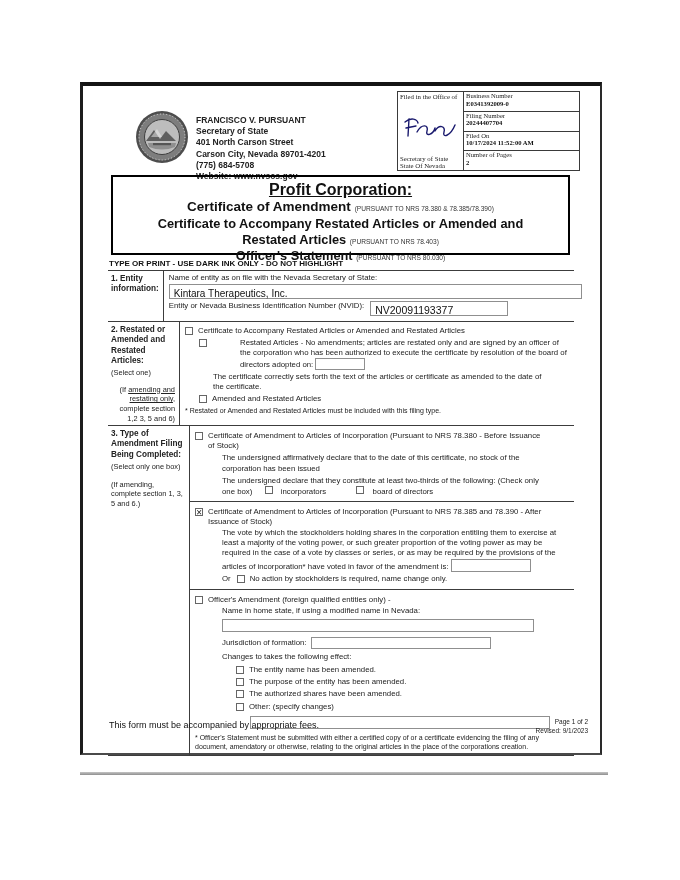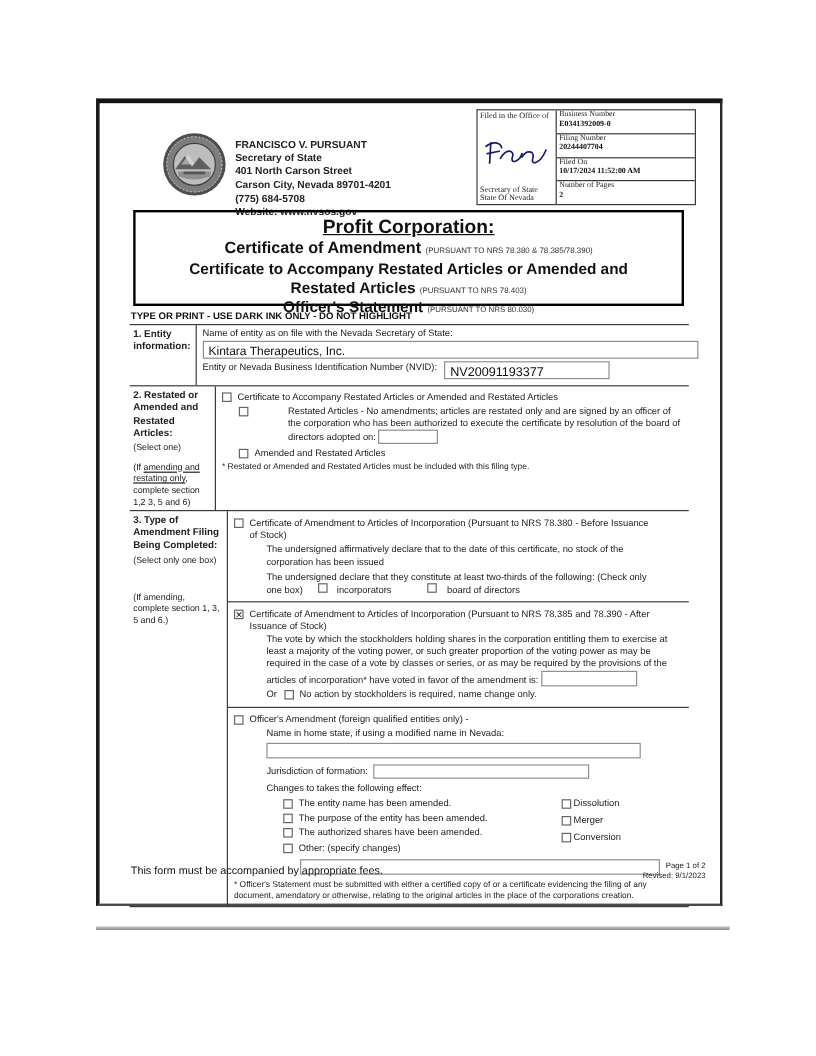--- a/index.html
+++ b/index.html
@@ -169,49 +169,50 @@
           <span>Entity or Nevada Business Identification Number (NVID):</span>
           <span class="blk-ibox val" style="width:138px;height:15px;margin-left:6px;font-size:10.5px;">NV20091193377</span>
         </div>
       </div>
     </div>
 
     <div class="frow" style="min-height:88px;">
       <div class="fl">
         <div class="lbl-b">2. Restated or Amended and Restated Articles:</div>
         <div class="lbl-n">(Select one)</div>
-        <div class="lbl-n" style="margin-top:7px;">
+        <div class="lbl-n" style="margin-top:7px;text-align:right;">
           <span>(If </span><span class="u">amending and restating only</span><span>, complete section 1,2 3, 5 and 6)</span>
         </div>
       </div>
       <div class="fc">
         <div class="cbline">
           <span class="cb"></span>
           <span>Certificate to Accompany Restated Articles or Amended and Restated Articles</span>
         </div>
         <div class="cbline" style="margin-left:14px;gap:28px;">
           <span class="cb"></span>
           <span style="width:330px;">
             <span>Restated Articles - No amendments; articles are restated only and are signed by an officer of the corporation who has been authorized to execute the certificate by resolution of the board of directors adopted on:</span>
             <span class="ibox" style="width:50px;height:12px;"></span>
           </span>
         </div>
+        <div style="margin-left:28px;width:330px;">The certificate correctly sets forth the text of the articles or certificate as amended to the date of the certificate.</div>
         <div class="cbline" style="margin-left:14px;">
           <span class="cb"></span>
           <span>Amended and Restated Articles</span>
         </div>
         <div class="footnote" style="margin-top:2px;">* Restated or Amended and Restated Articles must be included with this filing type.</div>
       </div>
     </div>
 
     <div class="frow">
       <div class="fl">
         <div class="lbl-b">3. Type of Amendment Filing Being Completed:</div>
         <div class="lbl-n">(Select only one box)</div>
-        <div class="lbl-n" style="margin-top:21px;">(If amending, complete section 1, 3, 5 and 6.)</div>
+        <div class="lbl-n" style="margin-top:8px;">(If amending, complete section 1, 3, 5 and 6.)</div>
       </div>
       <div class="fc" style="padding:0;">
 
         <div class="sub" style="min-height:65px;">
           <div class="cbline">
             <span class="cb"></span>
             <span style="width:335px;">Certificate of Amendment to Articles of Incorporation  (Pursuant to NRS 78.380 - Before Issuance of Stock)</span>
           </div>
           <div class="ind" style="width:300px;margin-top:2px;">The undersigned affirmatively declare that to the date of this certificate, no stock of the corporation has been issued</div>
           <div class="ind" style="width:330px;margin-top:2px;">
@@ -263,34 +264,20 @@
               </div>
               <div class="cbline">
                 <span class="cb"></span>
                 <span>The authorized shares have been amended.</span>
               </div>
               <div class="cbline">
                 <span class="cb"></span>
                 <span>Other: (specify changes)</span>
               </div>
             </div>
-            <div class="changes-right">
-              <div class="cbline">
-                <span class="cb" style="margin-right:2px;"></span>
-                <span>Dissolution</span>
-              </div>
-              <div class="cbline" style="margin-top:4px;">
-                <span class="cb" style="margin-right:2px;"></span>
-                <span>Merger</span>
-              </div>
-              <div class="cbline" style="margin-top:4px;">
-                <span class="cb" style="margin-right:2px;"></span>
-                <span>Conversion</span>
-              </div>
-            </div>
           </div>
           <div class="blk-ibox" style="width:300px;height:13px;margin:3px 0 4px 55px;"></div>
           <div class="footnote" style="width:352px;margin-top:3px;">* Officer's Statement must be submitted with either a certified copy of or a certificate evidencing the filing of any document, amendatory or otherwise, relating to the original articles in the place of the corporations creation.</div>
         </div>
 
       </div>
     </div>
   </div>
 
   <div class="footer-left">This form must be accompanied by appropriate fees.</div>

